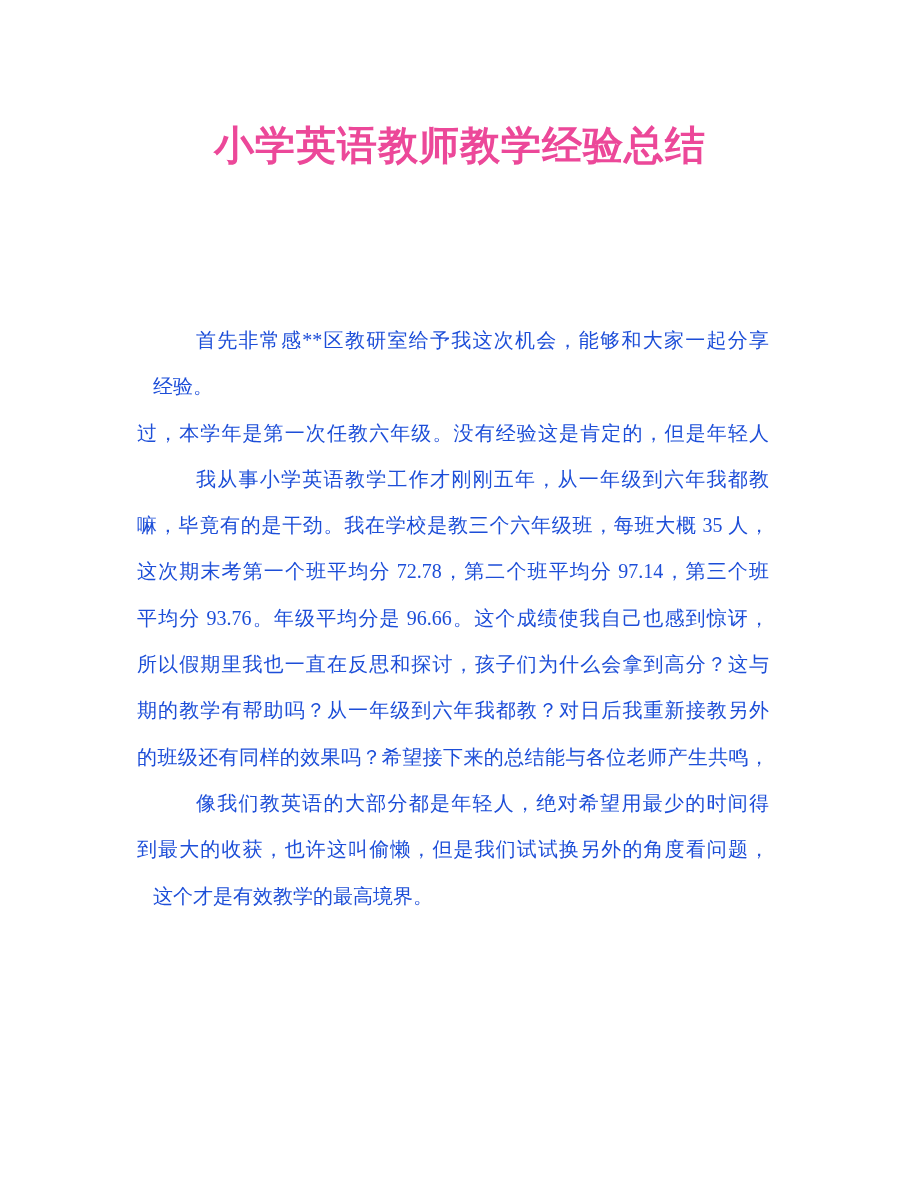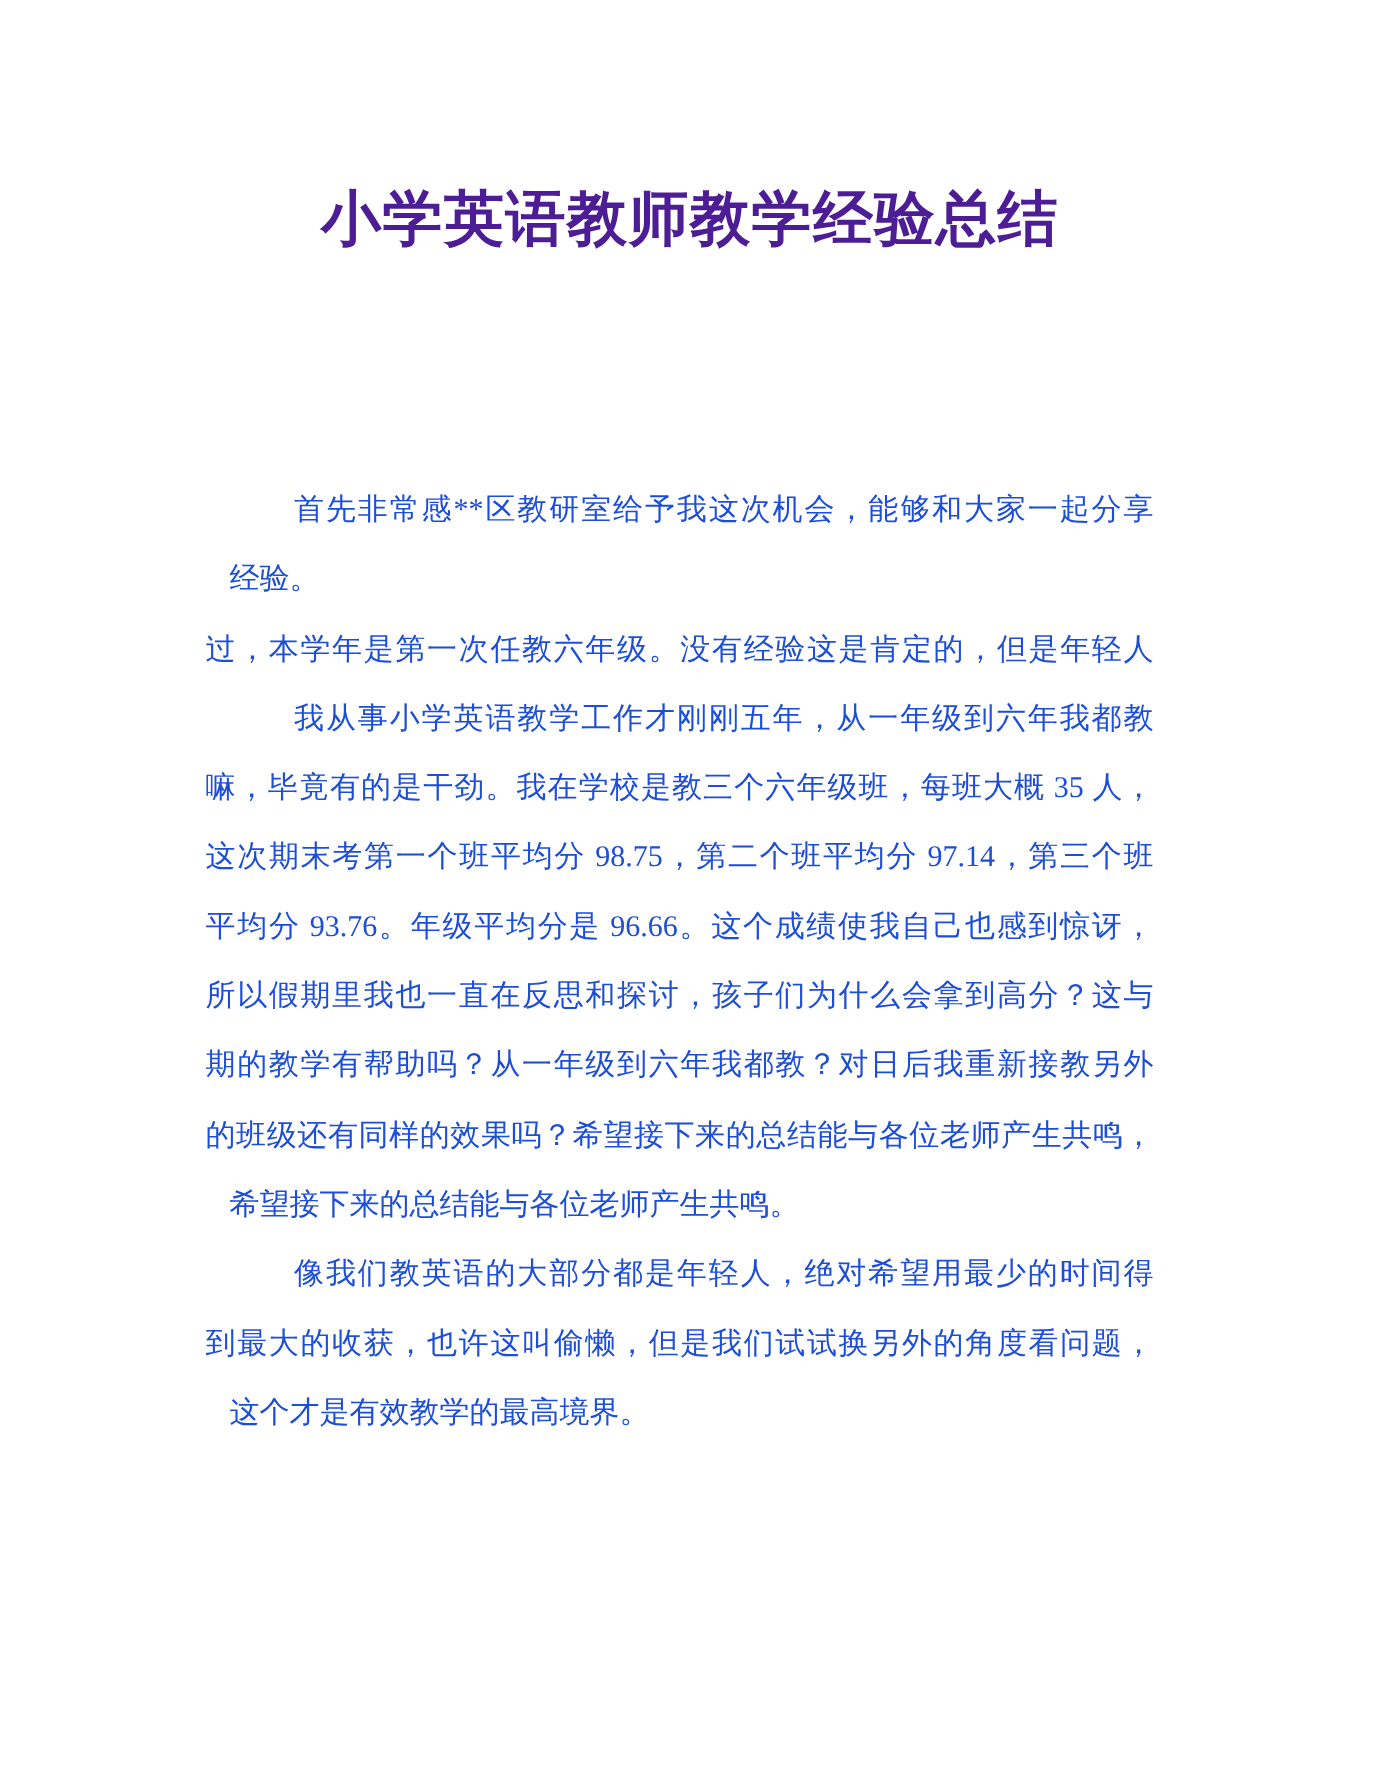--- a/index.html
+++ b/index.html
@@ -54,36 +54,35 @@
   .line.last {
     text-align: left;
     text-align-last: left;
     margin-left: 16px;
   }
 </style>
 </head>
 <body>
 
 <div class="page" style="background: rgb(255, 255, 255);">
-  <h1 class="doc-title" style="color: #4c1d95;">小学英语教师教学经验总结</h1>
+  <h1 class="doc-title" style="color: #ec4899;">小学英语教师教学经验总结</h1>
   <div class="doc-body" style="color: #1d4ed8;">
       <div class="paragraph">
         <div class="line first">首先非常感**区教研室给予我这次机会，能够和大家一起分享</div>
         <div class="line last">经验。</div>
       </div>
       <div class="paragraph">
         <div class="line">过，本学年是第一次任教六年级。没有经验这是肯定的，但是年轻人</div>
         <div class="line first">我从事小学英语教学工作才刚刚五年，从一年级到六年我都教</div>
         <div class="line">嘛，毕竟有的是干劲。我在学校是教三个六年级班，每班大概 35 人，</div>
-        <div class="line">这次期末考第一个班平均分 98.75，第二个班平均分 97.14，第三个班</div>
+        <div class="line">这次期末考第一个班平均分 72.78，第二个班平均分 97.14，第三个班</div>
         <div class="line">平均分 93.76。年级平均分是 96.66。这个成绩使我自己也感到惊讶，</div>
         <div class="line">所以假期里我也一直在反思和探讨，孩子们为什么会拿到高分？这与</div>
         <div class="line">期的教学有帮助吗？从一年级到六年我都教？对日后我重新接教另外</div>
         <div class="line">的班级还有同样的效果吗？希望接下来的总结能与各位老师产生共鸣，</div>
-        <div class="line last">希望接下来的总结能与各位老师产生共鸣。</div>
       </div>
       <div class="paragraph">
         <div class="line first">像我们教英语的大部分都是年轻人，绝对希望用最少的时间得</div>
         <div class="line">到最大的收获，也许这叫偷懒，但是我们试试换另外的角度看问题，</div>
         <div class="line last">这个才是有效教学的最高境界。</div>
       </div>
     </div>
 </div>
 
 </body></html>

